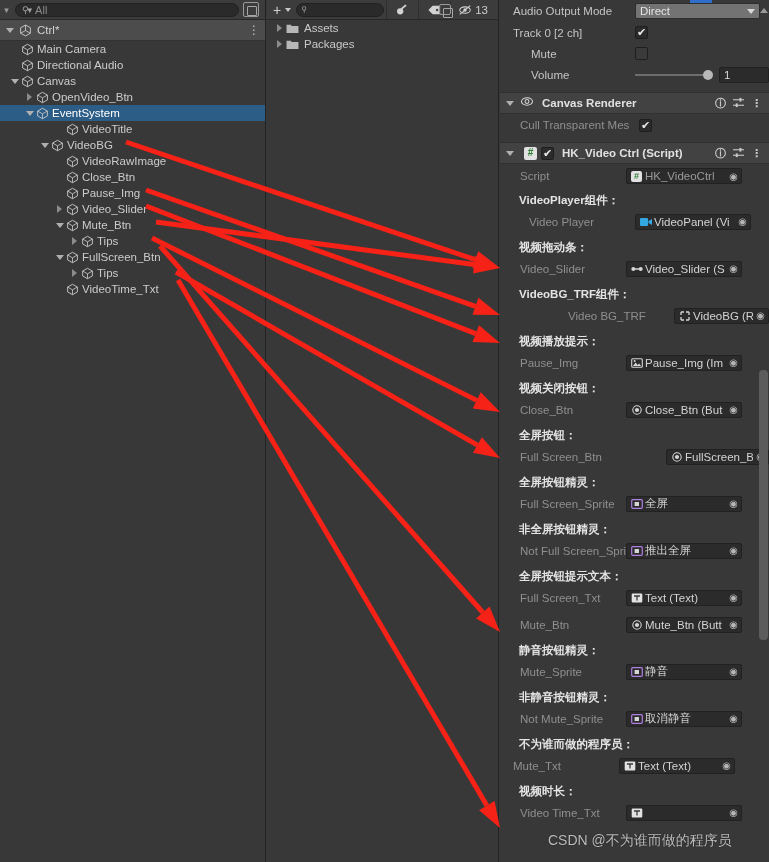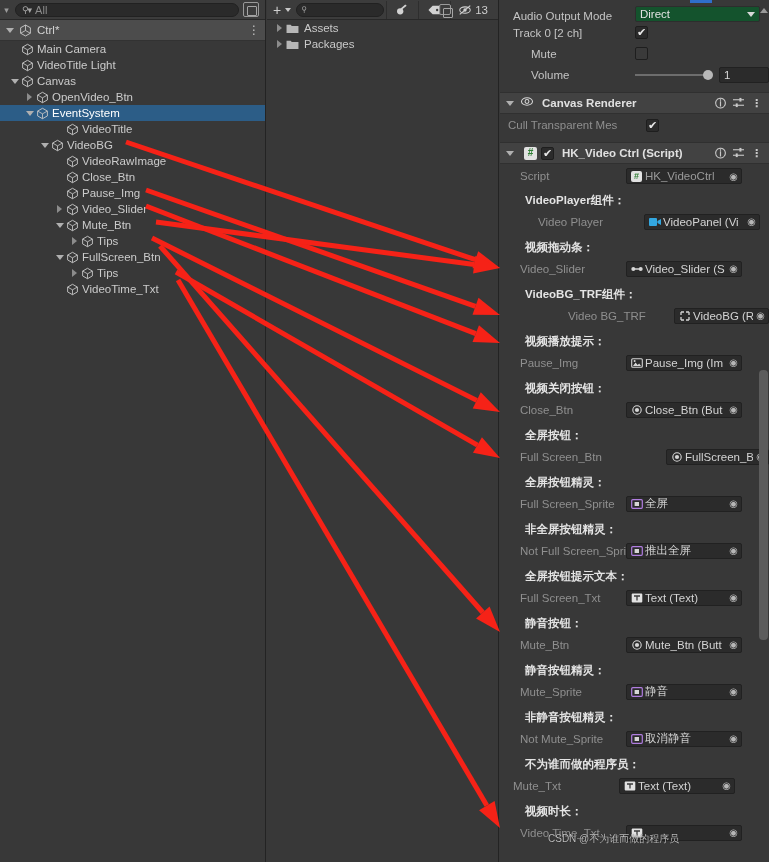--- a/index.html
+++ b/index.html
@@ -94,37 +94,37 @@
     padding-left: 6px; font-weight: bold; color: #e0e0e0; font-size: 11.5px;
   }
   .comp-header .tri-down { margin-right: 6px; }
   .comp-title { margin-left: 8px; }
   .hdr-icons { margin-left: auto; display: flex; align-items: center; gap: 7px; padding-right: 7px; }
   .hdr-icons span { color: #c8c8c8; font-size: 11px; }
 
   .prop-row { display: flex; align-items: center; height: 21px; padding-left: 13px; }
   .prop-label { color: #c4c4c4; width: 106px; flex: 0 0 auto; white-space: nowrap; overflow: hidden; }
   .prop-label.dim { color: #8f8f8f; }
-  .sec-label { color: #e4e4e4; font-weight: bold; padding-left: 19px; height: 20px; display: flex; align-items: flex-end; margin-left: 6px; }
+  .sec-label { color: #e4e4e4; font-weight: bold; padding-left: 19px; height: 20px; display: flex; align-items: flex-end; }
 
   .obj-field {
     height: 16px; background: #2b2b2b; border: 1px solid #212121; border-radius: 2px;
     display: flex; align-items: center; padding: 0 0 0 3px; color: #d3d3d3;
     width: 116px; overflow: hidden; white-space: nowrap;
   }
   .obj-field .of-icon { width: 13px; height: 12px; margin-right: 2px; flex:0 0 auto; display:flex; align-items:center; justify-content:center;}
   .obj-field .of-text { overflow: hidden; text-overflow: clip; flex: 1; }
   .obj-field .of-target {
     width: 15px; flex: 0 0 auto; display: flex; align-items: center; justify-content: center;
     color: #b6b6b6; font-size: 10px;
   }
   .obj-field.dimtext .of-text { color: #9a9a9a; }
 
   .dropdown {
-    height: 16px; background: #14532d; border: 1px solid #2d2d2d; border-radius: 2px;
+    height: 16px; background: #737373; border: 1px solid #2d2d2d; border-radius: 2px;
     display: flex; align-items: center; padding: 0 4px; color: #e2e2e2; width: 125px;
   }
   .dropdown .tri-down { margin-left: auto; border-top-color: #d8d8d8; }
   .chk {
     width: 13px; height: 13px; background: #2b2b2b; border: 1px solid #1e1e1e; border-radius: 2px;
     display: flex; align-items: center; justify-content: center; color: #e8e8e8; font-size: 11px; line-height: 11px;
   }
   .chk.light { background: #3a3a3a; }
   .slider-track { width: 84px; height: 2px; background: #6d6d6d; position: relative; }
   .slider-knob { position: absolute; right: -4px; top: -4px; width: 10px; height: 10px; border-radius: 50%; background: #b8b8b8; }
@@ -142,21 +142,21 @@
   #vscroll .uparrow { position: absolute; left: 2px; top: 0; width: 0; height: 0; border-left: 4px solid transparent; border-right: 4px solid transparent; border-bottom: 5px solid #9a9a9a; }
 
   
   #blue-sliver { position: absolute; left: 690px; top: 0; width: 22px; height: 3px; background: #2f6ecb; }
 
   
   #arrows { position: absolute; left: 0; top: 0; width: 769px; height: 862px; pointer-events: none; }
 
   
   #watermark {
-    position: absolute; left: 548px; top: 832px; color: #d6d6d6; font-size: 10px;
+    position: absolute; left: 548px; top: 832px; color: #d6d6d6; font-size: 14px;
     opacity: .85; white-space: nowrap; text-shadow: 0 0 1px #000;
   }
 </style>
 </head>
 <body>
 
 <div id="root">
 
   <div id="hierarchy">
 
@@ -195,21 +195,21 @@
         </div>
         <div class="h-item">
           <span style="width:8px;flex:0 0 auto;"></span>
           <span class="h-foldout"></span>
           <span class="cube">
             <svg width="13" height="13" viewBox="0 0 16 16">
               <path d="M8 1.6 L14 5 L14 11 L8 14.4 L2 11 L2 5 Z" fill="none" stroke="#c6c6c6" stroke-width="1.15"></path>
               <path d="M2 5 L8 8.4 L14 5 M8 8.4 L8 14.4" fill="none" stroke="#c6c6c6" stroke-width="1.05"></path>
             </svg>
           </span>
-          <span>VideoTitle Light</span>
+          <span>Directional Audio</span>
         </div>
         <div class="h-item">
           <span style="width:8px;flex:0 0 auto;"></span>
           <span class="h-foldout">
             <span class="tri-down"></span>
           </span>
           <span class="cube">
             <svg width="13" height="13" viewBox="0 0 16 16">
               <path d="M8 1.6 L14 5 L14 11 L8 14.4 L2 11 L2 5 Z" fill="none" stroke="#c6c6c6" stroke-width="1.15"></path>
               <path d="M2 5 L8 8.4 L14 5 M8 8.4 L8 14.4" fill="none" stroke="#c6c6c6" stroke-width="1.05"></path>
@@ -435,21 +435,21 @@
             </svg></span>
           <span>Packages</span>
         </div>
       </div>
   </div>
 
   <div id="inspector">
     <div class="insp-inner">
 
       <div>
-        <div class="prop-row" style="height:22px;align-items:flex-end;">
+        <div class="prop-row" style="height:22px;">
           <span class="prop-label" style="width:122px;">Audio Output Mode</span>
           <span class="dropdown">
             <span>Direct</span>
             <span class="tri-down"></span>
           </span>
         </div>
         <div class="prop-row" style="height:21px;">
           <span class="prop-label" style="width:122px;">Track 0 [2 ch]</span>
           <span class="chk">✔</span>
         </div>
@@ -483,21 +483,21 @@
             <svg width="11" height="11" viewBox="0 0 12 12">
               <line x1="0" y1="3" x2="12" y2="3" stroke="#c8c8c8" stroke-width="1.2"></line>
               <line x1="0" y1="9" x2="12" y2="9" stroke="#c8c8c8" stroke-width="1.2"></line>
               <rect x="7" y="1" width="2.2" height="4" fill="#c8c8c8"></rect>
               <rect x="3" y="7" width="2.2" height="4" fill="#c8c8c8"></rect>
             </svg>
           </span>
           <span>⋮</span>
         </span>
       </div>
-      <div class="prop-row" style="height:22px;padding-left:8px;gap:19px;">
+      <div class="prop-row" style="height:22px;padding-left:20px;">
         <span class="prop-label dim" style="width:119px;">Cull Transparent Mes</span>
         <span class="chk">✔</span>
       </div>
       <div style="height:6px;"></div>
 
       <div class="comp-header">
         <span class="tri-down"></span>
         <span class="script-chip" style="margin-left:4px;">#</span>
         <span class="chk" style="margin-left:4px;">✔</span>
         <span class="comp-title">HK_Video Ctrl (Script)</span>
@@ -521,21 +521,21 @@
           <span class="of-icon">
             <span class="script-chip" style="width:11px;height:11px;font-size:9px;">#</span>
           </span>
           <span class="of-text">HK_VideoCtrl</span>
           <span class="of-target">◉</span>
         </span>
       </div>
 
       <div id="prop-list">
           <div class="sec-label">VideoPlayer组件：</div>
-          <div class="prop-row" style="height: 27px; padding-left: 29px; justify-content: center;">
+          <div class="prop-row" style="height: 27px; padding-left: 29px;">
             <span class="prop-label dim">Video Player</span>
             <span class="obj-field">
               <span class="of-icon">
                 <svg width="12" height="10" viewBox="0 0 12 10">
                   <rect x="0" y="1" width="8" height="8" rx="1" fill="#33a7e0"></rect>
                   <path d="M8.4 4 L12 2 L12 8 L8.4 6 Z" fill="#33a7e0"></path>
                 </svg>
               </span>
               <span class="of-text">VideoPanel (Vi</span>
               <span class="of-target">◉</span>
@@ -647,21 +647,20 @@
               <span class="of-icon">
                 <svg width="12" height="10" viewBox="0 0 12 10">
                   <rect x="0.7" y="0.4" width="10.6" height="9.2" rx="1" fill="#e2e2e2"></rect>
                   <path d="M3 3 L9 3 M6 3 L6 7.5" stroke="#3a3a3a" stroke-width="1.3"></path>
                 </svg>
               </span>
               <span class="of-text">Text (Text)</span>
               <span class="of-target">◉</span>
             </span>
           </div>
-          <div class="sec-label">静音按钮：</div>
           <div class="prop-row" style="height: 27px; padding-left: 20px;">
             <span class="prop-label dim">Mute_Btn</span>
             <span class="obj-field">
               <span class="of-icon">
                 <svg width="12" height="10" viewBox="0 0 12 10">
                   <circle cx="6" cy="5" r="4.2" fill="none" stroke="#d6d6d6" stroke-width="1.1"></circle>
                   <circle cx="6" cy="5" r="2.1" fill="#d6d6d6"></circle>
                 </svg>
               </span>
               <span class="of-text">Mute_Btn (Butt</span>

